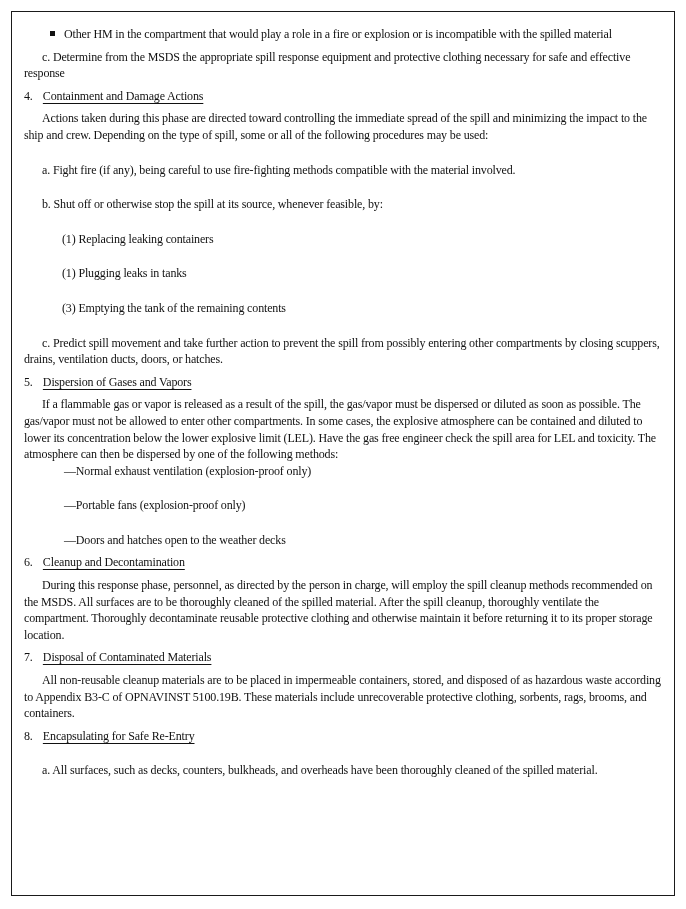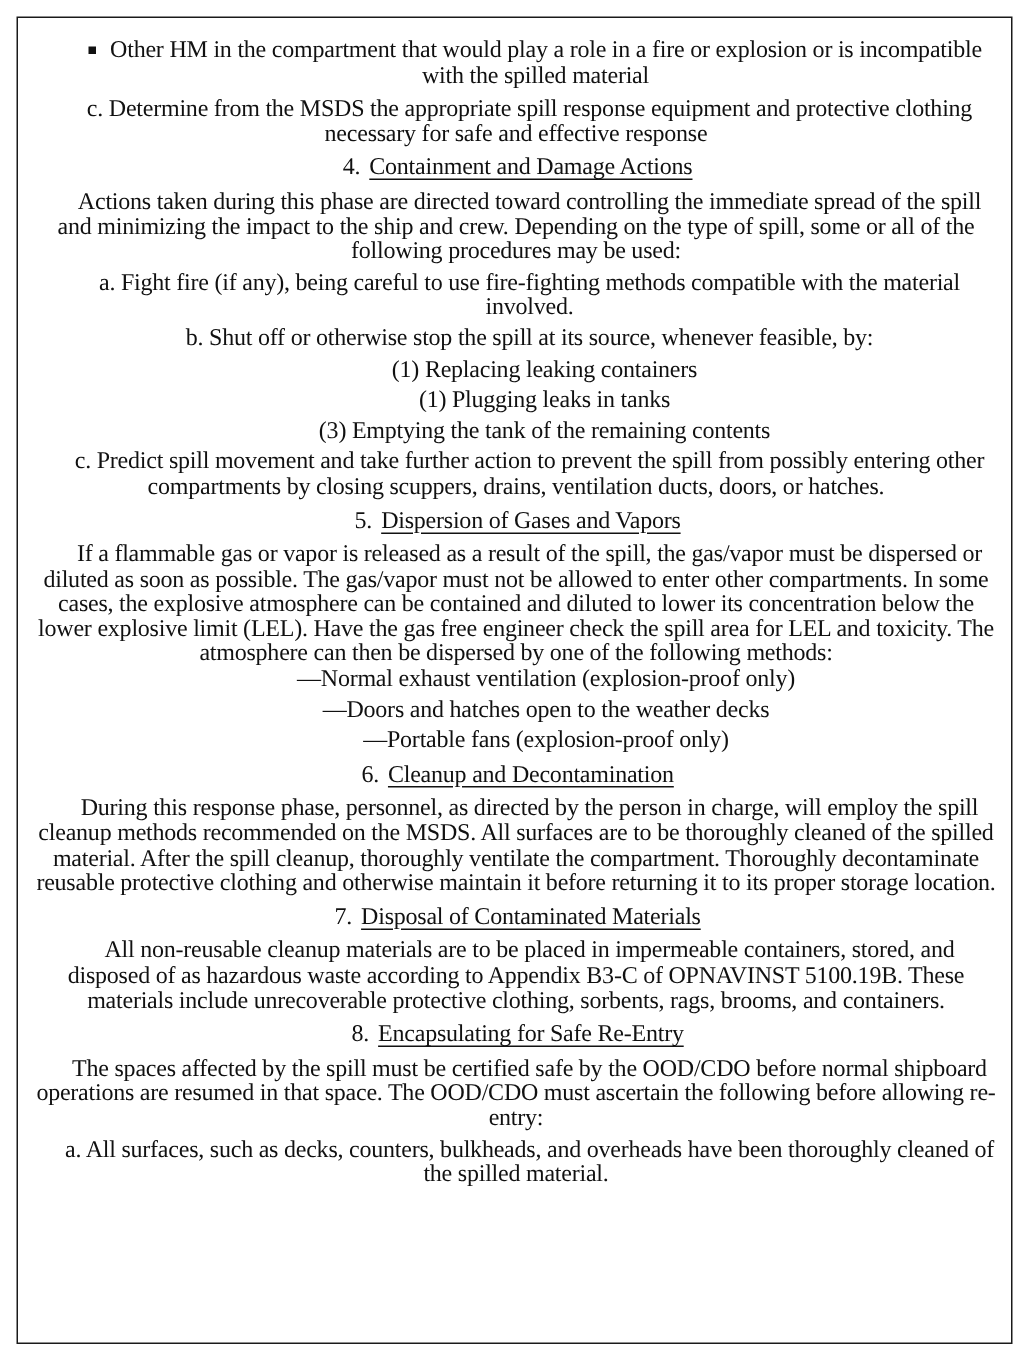--- a/index.html
+++ b/index.html
@@ -7,33 +7,33 @@
     width: 686px; height: 909px; position: relative; overflow: hidden;
     font-family: "Liberation Serif", "DejaVu Serif", serif;
     color: #111111;
   }
   .frame {
     position: absolute; left: 11px; top: 11px; width: 664px; height: 885px;
     border: 1.6px solid #1a1a1a; box-sizing: border-box;
   }
   .content {
     position: absolute; left: 24px; top: 26px; width: 640px;
-    font-size: 16px; line-height: 16.6px; letter-spacing: -0.15px; text-align: center;
+    font-size: 12px; line-height: 16.6px; letter-spacing: -0.15px;
   }
   .p { margin: 0; }
   .indent { text-indent: 18px; }
   .sub { padding-left: 18px; }
   .num { padding-left: 38px; }
   .dash { padding-left: 40px; }
   .bullet { padding-left: 26px; }
   .bullet .dot { display: inline-block; width: 5px; height: 5px; background: #111; margin-right: 9px; vertical-align: 2px; }
   .h { margin: 0; }
   .h .hn { display: inline-block; width: 16px; }
   .h .ht { text-decoration: underline; text-underline-offset: 3px; text-decoration-thickness: 1px; }
-  .gap9 { margin-top: 4px; }
+  .gap9 { margin-top: 18px; }
   .gap10 { margin-top: 6px; }
   .gap11 { }
 </style>
 </head>
 <body>
 
 <div class="frame"></div>
 
 <div class="content">
 
@@ -46,26 +46,25 @@
   <p class="p sub gap9">a.  Fight fire (if any), being careful to use fire-fighting methods compatible with the material involved.</p>
   <p class="p sub gap9">b.  Shut off or otherwise stop the spill at its source, whenever feasible, by:</p>
   <p class="p num gap9">(1)  Replacing leaking containers</p>
   <p class="p num gap9">(1)  Plugging leaks in tanks</p>
   <p class="p num gap9">(3)  Emptying the tank of the remaining contents</p>
   <p class="p indent gap9">c.  Predict spill movement and take further action to prevent the spill from possibly entering other compartments by closing scuppers, drains, ventilation ducts, doors, or hatches.</p>
 
   <p class="h gap10"><span class="hn">5.</span> <span class="ht">Dispersion of Gases and Vapors</span></p>
   <p class="p indent gap10">If a flammable gas or vapor is released as a result of the spill, the gas/vapor must be dispersed or diluted as soon as possible.  The gas/vapor must not be allowed to enter other compartments.  In some cases, the explosive atmosphere can be contained and diluted to lower its concentration below the lower explosive limit (LEL).  Have the gas free engineer check the spill area for LEL and toxicity.  The atmosphere can then be dispersed by one of the following methods:</p>
   <p class="p dash gap11">—Normal exhaust ventilation (explosion-proof only)</p>
+  <p class="p dash gap9">—Portable fans (explosion-proof only)</p>
   <p class="p dash gap9">—Doors and hatches open to the weather decks</p>
-  <p class="p dash gap9">—Portable fans (explosion-proof only)</p>
 
   <p class="h gap10"><span class="hn">6.</span> <span class="ht">Cleanup and Decontamination</span></p>
   <p class="p indent gap10">During this response phase, personnel, as directed by the person in charge, will employ the spill cleanup methods recommended on the MSDS.  All surfaces are to be thoroughly cleaned of the spilled material.  After the spill cleanup, thoroughly ventilate the compartment. Thoroughly decontaminate reusable protective clothing and otherwise maintain it before returning it to its proper storage location.</p>
 
   <p class="h gap10"><span class="hn">7.</span> <span class="ht">Disposal of Contaminated Materials</span></p>
   <p class="p indent gap10">All non-reusable cleanup materials are to be placed in impermeable containers, stored, and disposed of as hazardous waste according to Appendix B3-C of OPNAVINST 5100.19B.  These materials include unrecoverable protective clothing, sorbents, rags, brooms, and containers.</p>
 
   <p class="h gap10"><span class="hn">8.</span> <span class="ht">Encapsulating for Safe Re-Entry</span></p>
-  <p class="p indent gap10">The spaces affected by the spill must be certified safe by the OOD/CDO before normal shipboard operations are resumed in that space.  The OOD/CDO must ascertain the following before allowing re-entry:</p>
   <p class="p indent gap9">a.  All surfaces, such as decks, counters, bulkheads, and overheads have been thoroughly cleaned of the spilled material.</p>
 
 </div>
 
 </body></html>

